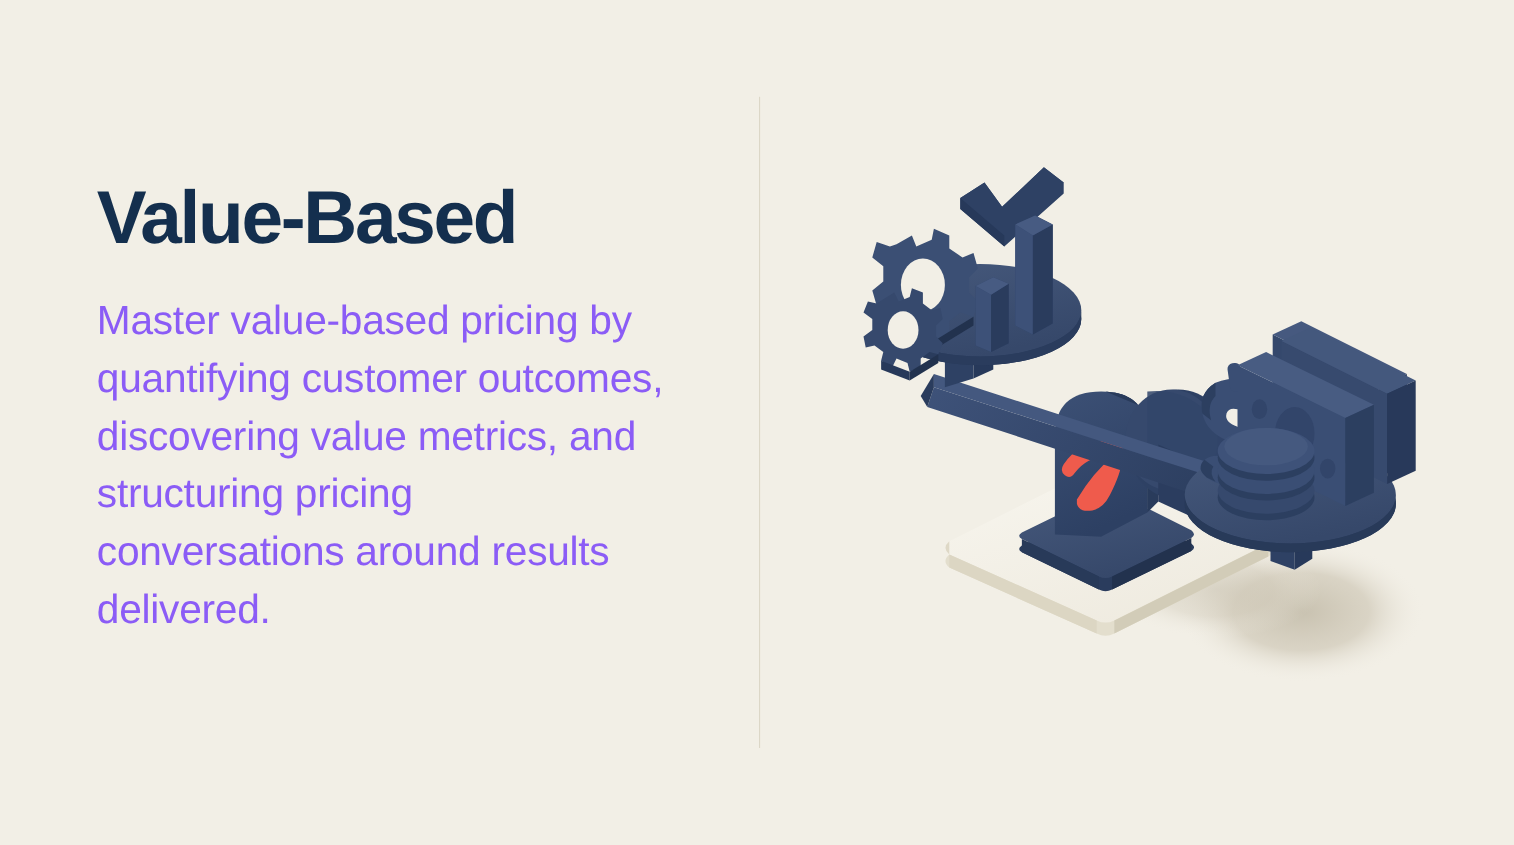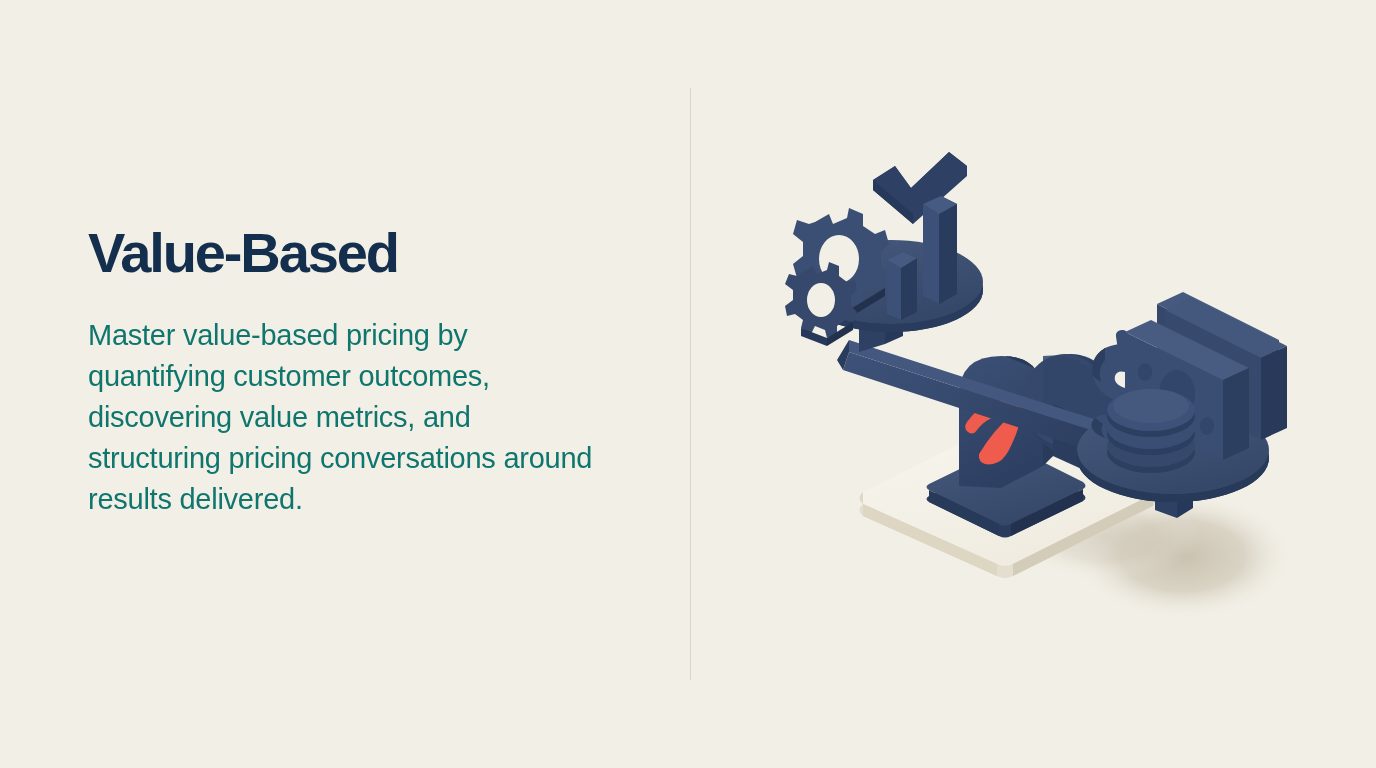--- a/index.html
+++ b/index.html
@@ -26,35 +26,35 @@
   
   .text-col {
     position:absolute;
     left:88px; top:0;
     width:560px; height:768px;
     display:flex; flex-direction:column; justify-content:center;
     padding-bottom:22px;
   }
 
   .title {
-    font-size:56px;
+    font-size:68px;
     font-weight:bold;
     line-height:0.98;
     letter-spacing:-2.1px;
     color:#142f4e;
     margin-bottom:34px;
     max-width:500px;
   }
 
   .subtitle {
-    font-size:29px;
+    font-size:37px;
     font-weight:400;
     line-height:1.42;
     letter-spacing:-0.25px;
-    color:#0f766e;
+    color:#8b5cf6;
     max-width:520px;
   }
 
   
   .divider {
     position:absolute;
     left:690px; top:88px;
     width:1px; height:592px;
     background:#dcd7c7;
   }

